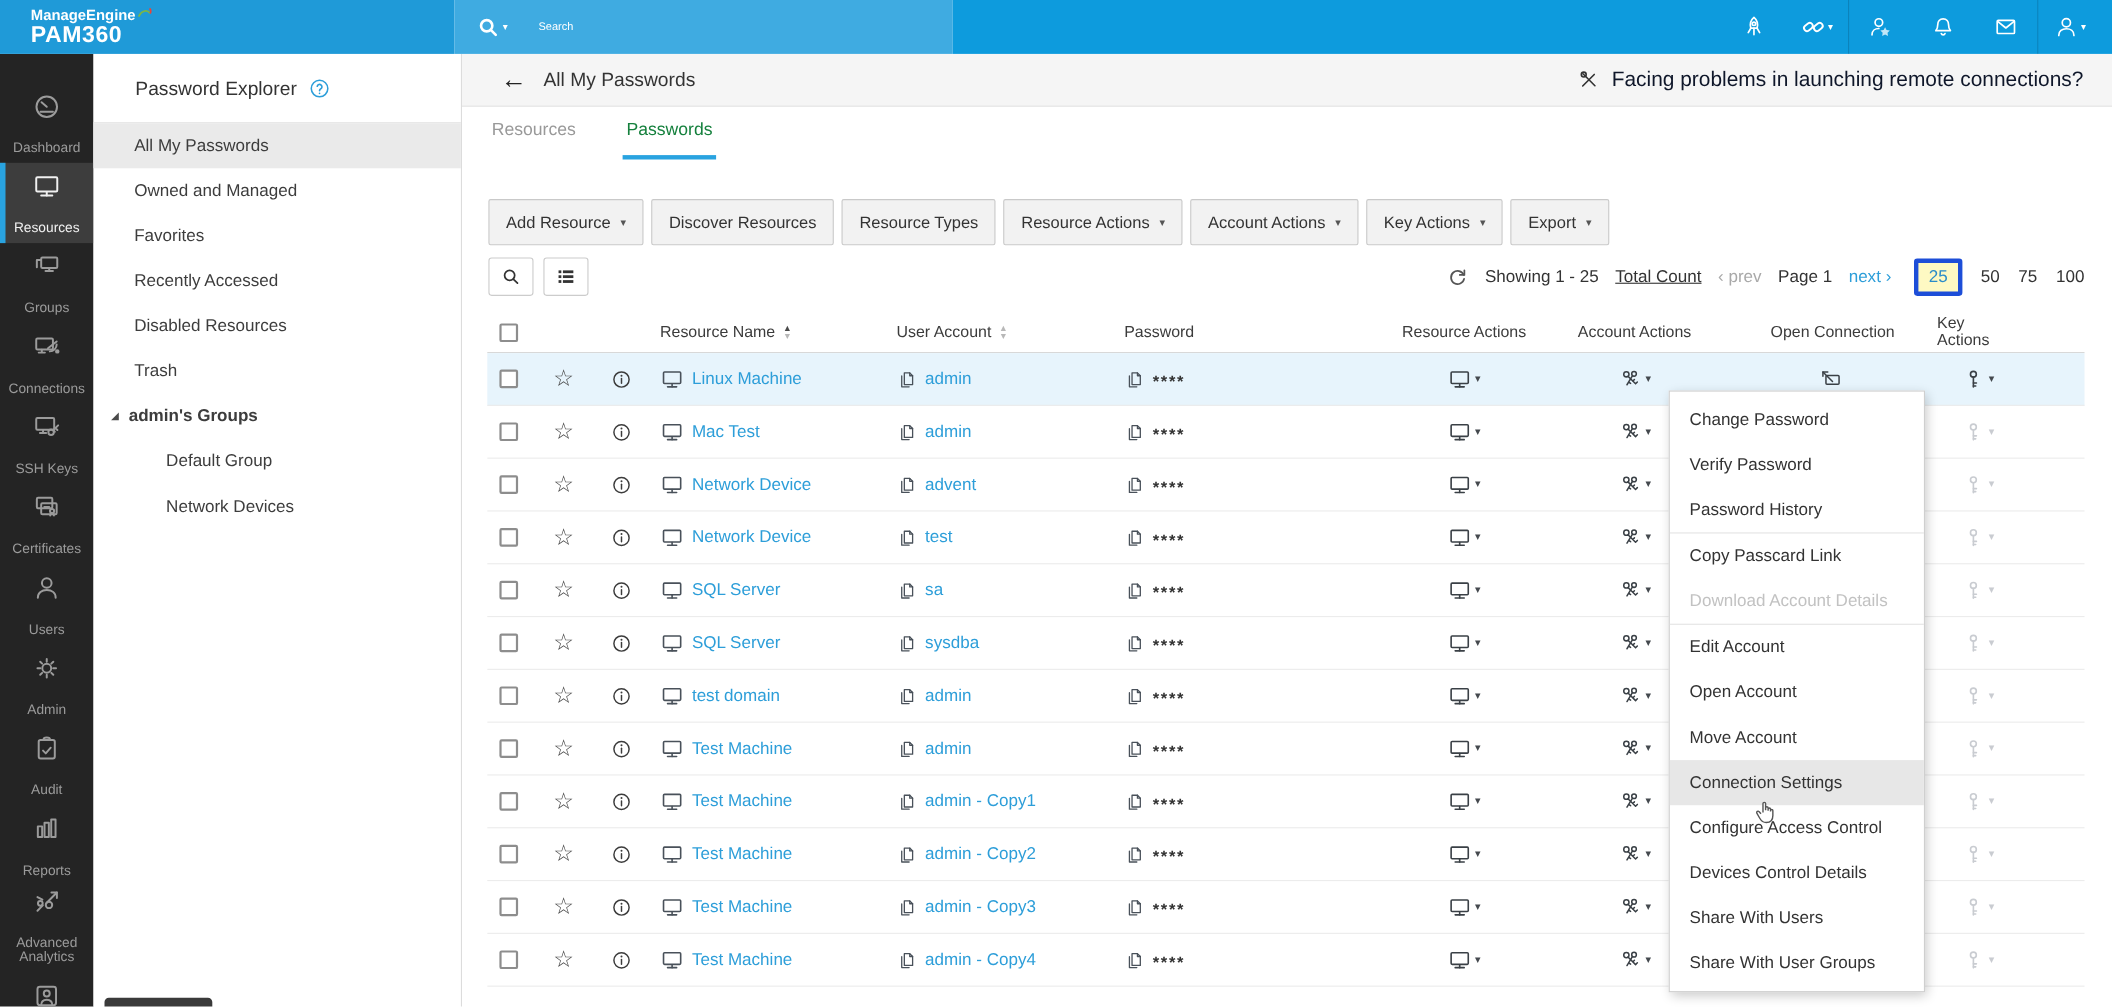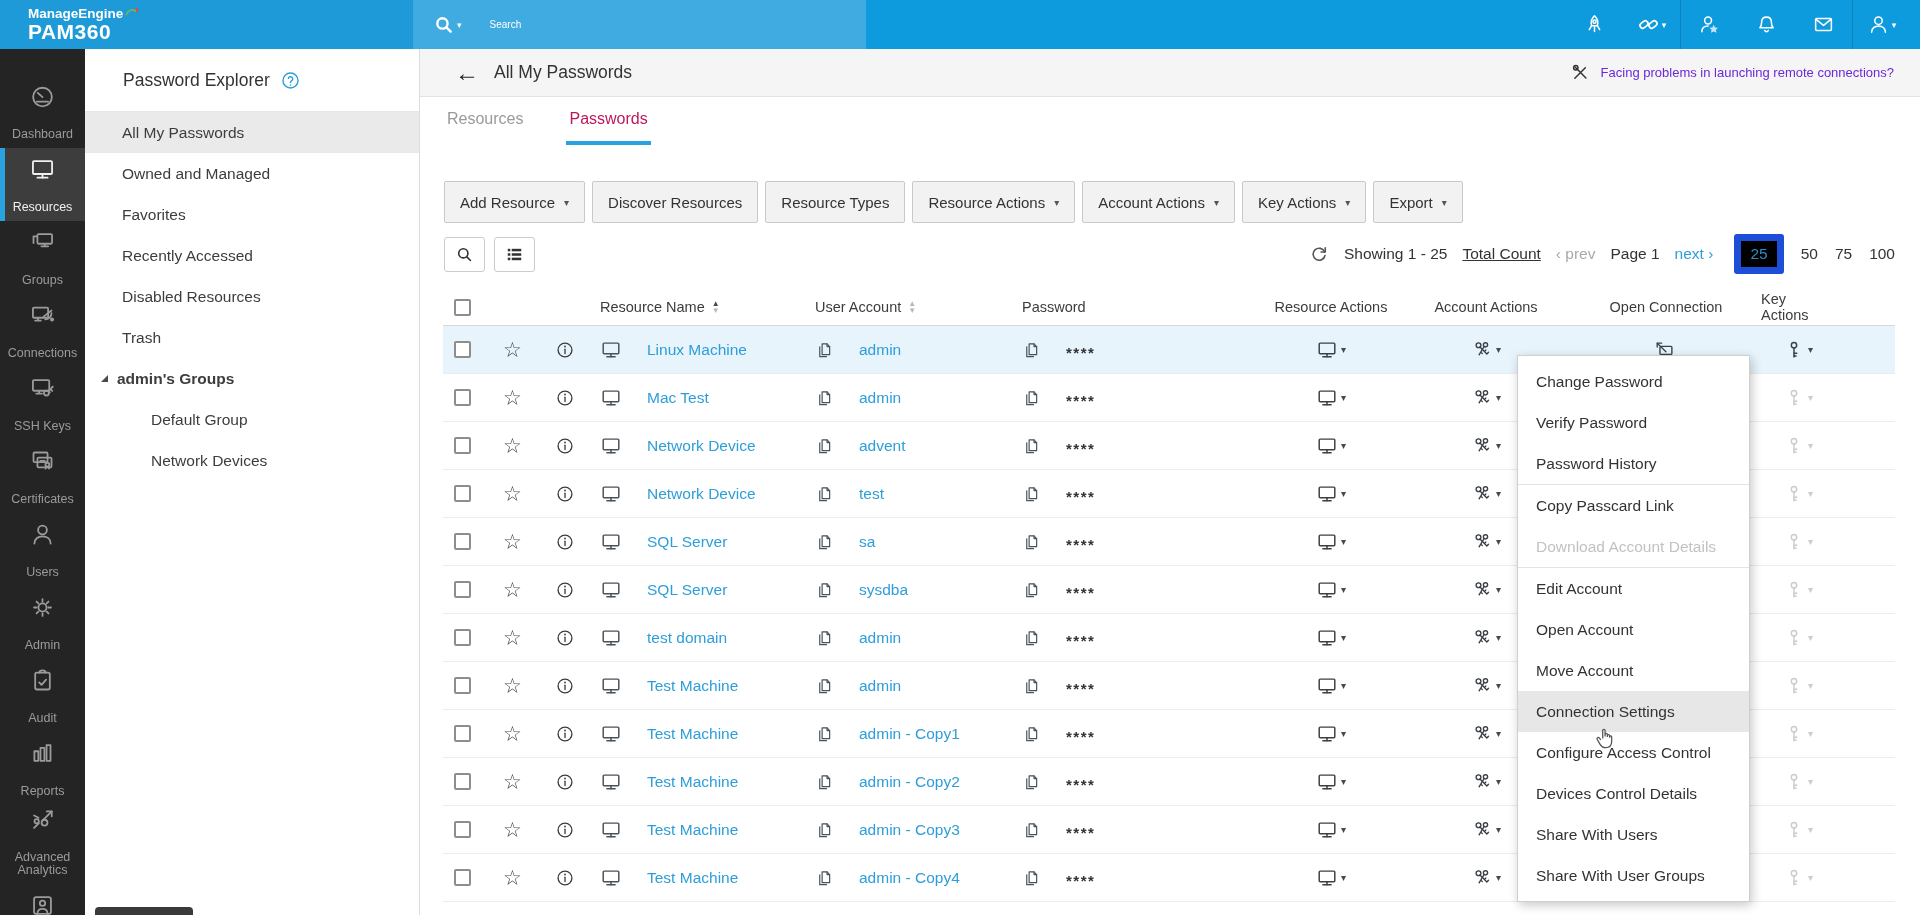--- a/index.html
+++ b/index.html
@@ -41,59 +41,59 @@
   .exp-item.child{padding-left:66px}
   .expander{width:0;height:0;border-right:7px solid #4a4a4a;border-top:7px solid transparent}
 
   
   .main{position:absolute;top:49px;left:420px;width:1500px;bottom:0;background:#fff}
   .main-header{height:48px;background:#f5f5f5;border-bottom:1px solid #e3e3e3;display:flex;align-items:center;padding:0 26px 0 35px}
   .back{font-size:24px;color:#222;margin-right:15px;cursor:pointer;line-height:20px}
   .page-title{font-size:17.5px;color:#333}
   .header-right{margin-left:auto;display:flex;align-items:center;gap:10px}
   .wrench{width:21px;height:21px;color:#333}
-  .help-link{color:#6d28d9;font-size:13px;cursor:pointer}
+  .help-link{color:#0f172a;font-size:19px;cursor:pointer}
 
   .tabs{height:48px;display:flex;padding-left:24px;gap:40px}
   .tab{display:flex;align-items:center;font-size:16px;color:#999;border-bottom:4px solid transparent;padding:0 3px;cursor:pointer}
-  .tab.active{color:#be185d;border-bottom-color:#29a3e0}
+  .tab.active{color:#15803d;border-bottom-color:#29a3e0}
 
   .toolbar{margin:36px 0 0 24px;display:flex;gap:7px}
   .tb-btn{background:#f2f2f2;border:1px solid #c9c9c9;border-radius:2px;height:42px;padding:0 15px;display:flex;align-items:center;gap:9px;font-size:15px;color:#333;cursor:pointer}
   .tb-btn .dd{font-size:10px;color:#555}
 
   .controls{margin:11px 25px 0 24px;display:flex;align-items:center}
   .ic-btn{width:41px;height:35px;border:1px solid #ccc;border-radius:3px;background:#fff;display:flex;align-items:center;justify-content:center;color:#333;margin-right:9px;cursor:pointer}
   .ic-btn svg{width:19px;height:19px}
   .pg{margin-left:auto;display:flex;align-items:center;gap:15px;font-size:15.5px;color:#333}
   .pg .refresh{width:20px;height:20px;color:#555;cursor:pointer}
   .total-count{text-decoration:underline;cursor:pointer}
   .prev{color:#a9a9a9;cursor:pointer}
   .next{color:#2d9ed9;cursor:pointer}
   .sizes{display:flex;align-items:center;gap:17px;margin-left:6px}
   .size{cursor:pointer;color:#333}
-  .size.sel{border:7px solid #1d4ed8;border-radius:3px;background:#000000;color:#2a8cc9;padding:4px 9px}
+  .size.sel{border:4px solid #1d4ed8;border-radius:3px;background:#fef9c3;color:#2a8cc9;padding:4px 9px}
 
   
   .table{margin:15px 25px 0 23px}
   .trow{display:grid;grid-template-columns:44px 58px 46px 215px 205px 250px 140px 170px 190px auto;
         align-items:center;height:48px;border-bottom:1px solid #ececec}
   .thead{height:37px;border-bottom:1px solid #d8d8d8;font-size:14.5px;color:#3c3c3c}
   .cell{display:flex;align-items:center;height:100%}
   .pl9{padding-left:9px}.pl11{padding-left:11px}
   .ctr{justify-content:center}
   .kpad{padding-right:60px}
   .cb{width:17px;height:17px;border:2px solid #8d8d8d;border-radius:2px;margin-left:11px;background:#fff;cursor:pointer}
   .sort{display:flex;flex-direction:column;margin-left:7px;line-height:7px}
   .sort i{font-style:normal;font-size:8px;color:#b8b8b8}
   .sort i.on{color:#4a4a4a}
   .star{font-size:21px;color:#4a4a4a;padding-left:16px;cursor:pointer}
   .info{padding-left:10px;color:#3c3c3c;cursor:pointer}
   .info svg{width:20px;height:20px}
-  .icg{display:flex;align-items:center;gap:25px}
+  .icg{display:flex;align-items:center;gap:7px}
   .res-ic{width:22px;height:22px;color:#49515a}
   .doc-ic{width:19px;height:19px;color:#49515a}
   .link{color:#2d9ed9;font-size:15.5px;cursor:pointer}
   .mask{font-size:15px;letter-spacing:1.5px;color:#333;font-weight:700;padding-top:5px}
   .act{display:flex;align-items:center;gap:3px;color:#3a4046;cursor:pointer}
   .act svg{width:22px;height:22px}
   .caret-s{font-size:10px;color:#44494e}
   .muted,.muted .caret-s{color:#c9ccd1}
   .trow.hover{background:#e7f4fc}
 

